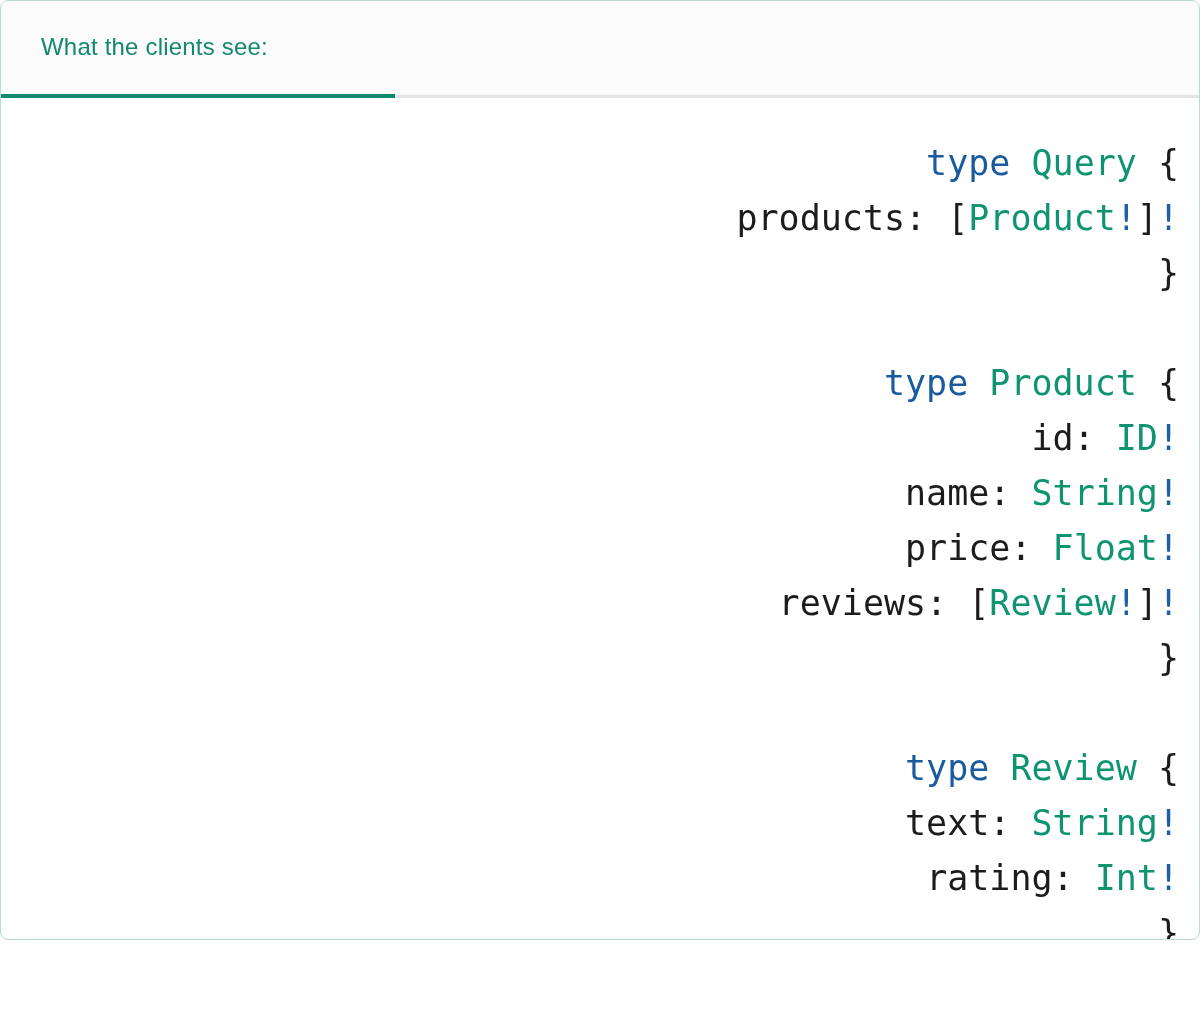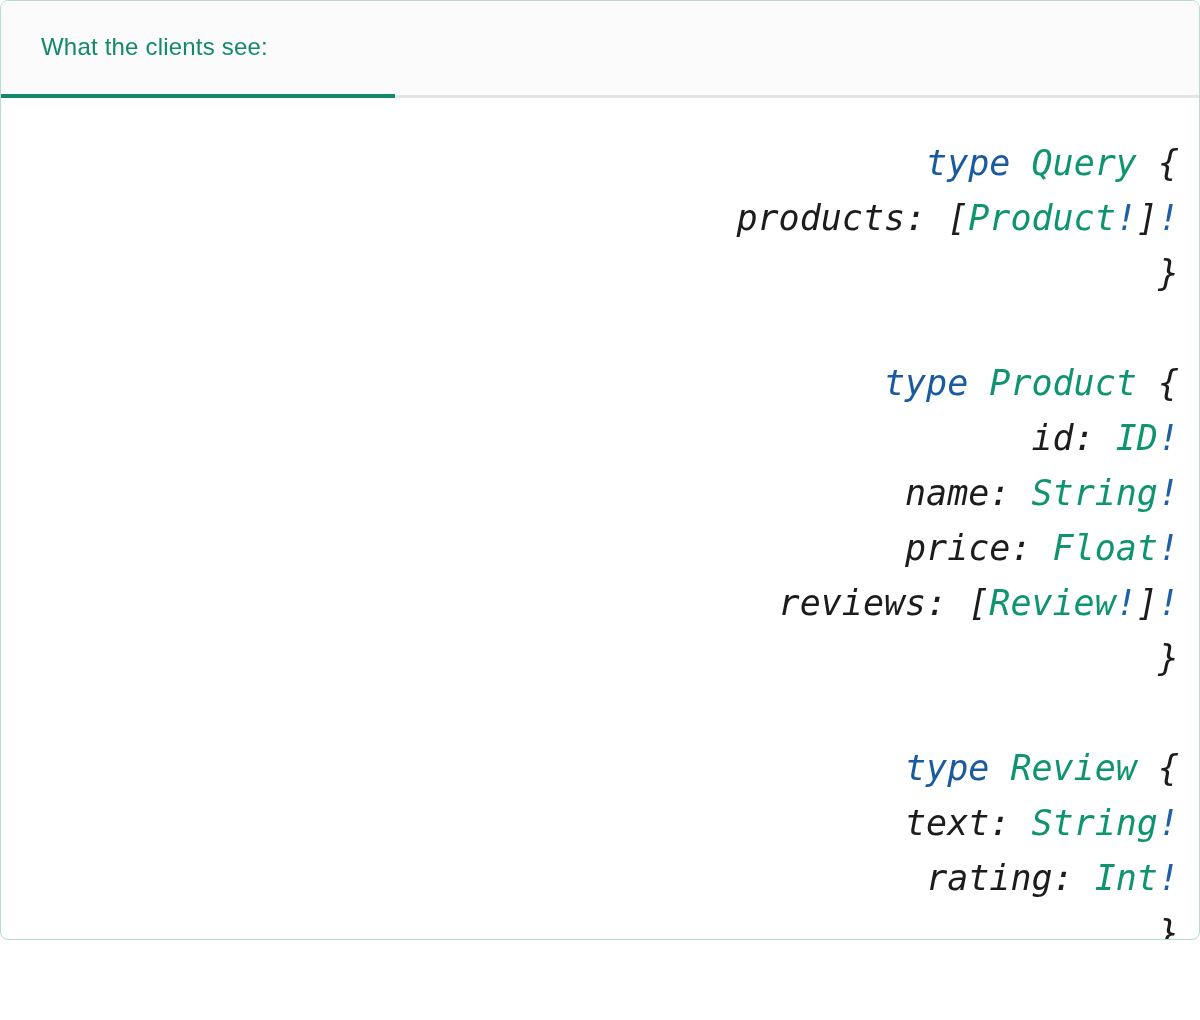--- a/index.html
+++ b/index.html
@@ -55,21 +55,21 @@
   }
   .code {
     margin: 0;
     padding: 38px 20px 0 38px;
     font-family: "DejaVu Sans Mono", "Liberation Mono", monospace;
     font-size: 35px;
     line-height: 55px;
     white-space: pre;
     color: var(--plain, #1c1c1c);
   }
-  .code-line { min-height: 55px; font-style: italic; }
+  .code-line { min-height: 55px; }
   .kw   { color: var(--keyword, #1a5a9e); }
   .ty   { color: var(--type, #0f9472); }
   .bang { color: var(--bang, #1f5fa5); }
 </style>
 </head>
 <body>
 
 <div class="card">
   <div class="tabbar">
     <span class="tab-label">What the clients see:</span>

